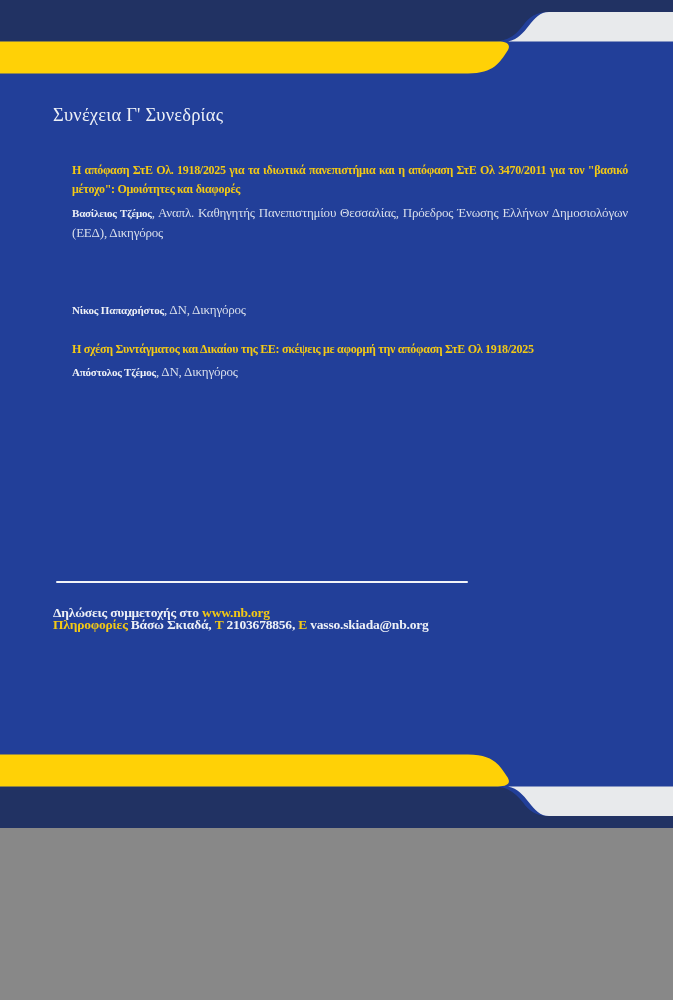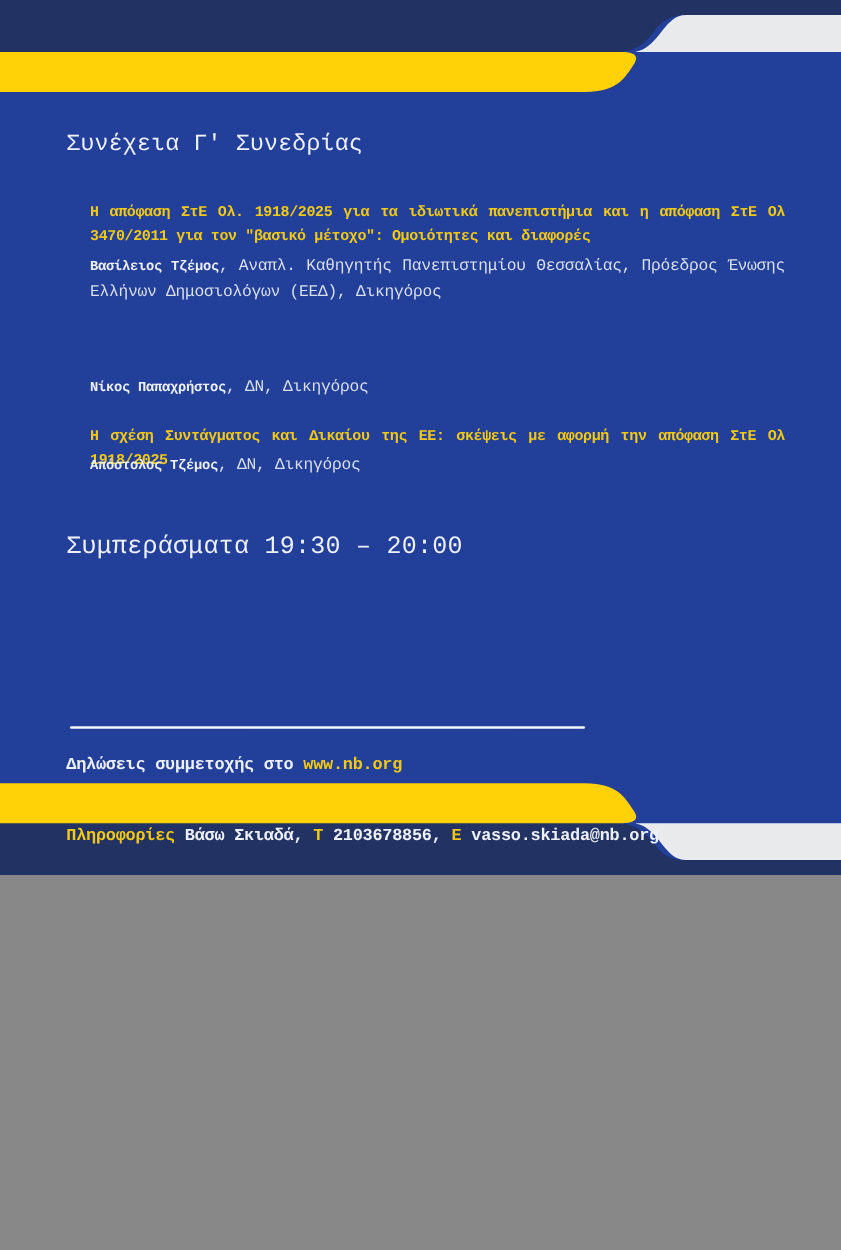--- a/index.html
+++ b/index.html
@@ -10,25 +10,25 @@
     --text: #edf0f6;
     --textdim: #d9dfeb;
     --gold: #f3c915;
     --line: #f2f4f8;
   }
   * { margin: 0; padding: 0; box-sizing: border-box; }
   html, body { background: #888; }
   .page {
     position: relative;
     width: 673px;
-    height: 700px;
+    height: 828px;
     margin: 0 auto;
     background: var(--royal);
     overflow: hidden;
-    font-family: Liberation Mono, monospace;
+    font-family: Liberation Serif, serif;
   }
   .band {
     position: absolute;
     left: 0;
     width: 673px;
     height: 80px;
     display: block;
   }
   .band-top { top: 0; }
   .band-bottom { bottom: 0; transform: scaleY(-1); }
@@ -82,21 +82,21 @@
   }
   .footer-line {
     left: 53px;
     font-size: 13.5px;
     font-weight: 600;
     letter-spacing: -0.2px;
     line-height: 19px;
     color: var(--text);
   }
   .fl-1 { top: 603px; }
-  .fl-2 { top: 660px; }
+  .fl-2 { top: 615px; }
   .footer-line .gold { color: var(--gold); font-weight: 700; }
   .footer-line .lnk { color: var(--gold); font-weight: 700; text-decoration: none; cursor: pointer; }
   .footer-line .wht { color: var(--text); }
   .footer-line .lnk-wht { color: var(--text); text-decoration: none; cursor: pointer; }
 </style>
 </head>
 <body>
 
 <div class="page">
 
@@ -121,21 +121,20 @@
 
   <p class="abs blk speaker" style="top:300px">
     <span class="name">Νίκος Παπαχρήστος</span><span>, ΔΝ, Δικηγόρος</span>
   </p>
 
   <p class="abs blk session-title" style="top:340px">Η σχέση Συντάγματος και Δικαίου της ΕΕ: σκέψεις με αφορμή την απόφαση ΣτΕ Ολ 1918/2025</p>
   <p class="abs blk speaker" style="top:362px">
     <span class="name">Απόστολος Τζέμος</span><span>, ΔΝ, Δικηγόρος</span>
   </p>
 
-  <h2 class="abs h-sub">Συμπεράσματα 19:30 – 20:00</h2>
 
   <div class="abs separator"></div>
 
   <p class="abs footer-line fl-1">
     <span class="wht">Δηλώσεις συμμετοχής στο </span><a class="lnk">www.nb.org</a>
   </p>
   <p class="abs footer-line fl-2">
     <span class="gold">Πληροφορίες </span><span class="wht">Βάσω Σκιαδά, </span><span class="gold">T </span><span class="wht">2103678856, </span><span class="gold">E </span><a class="lnk-wht">vasso.skiada@nb.org</a>
   </p>
 

